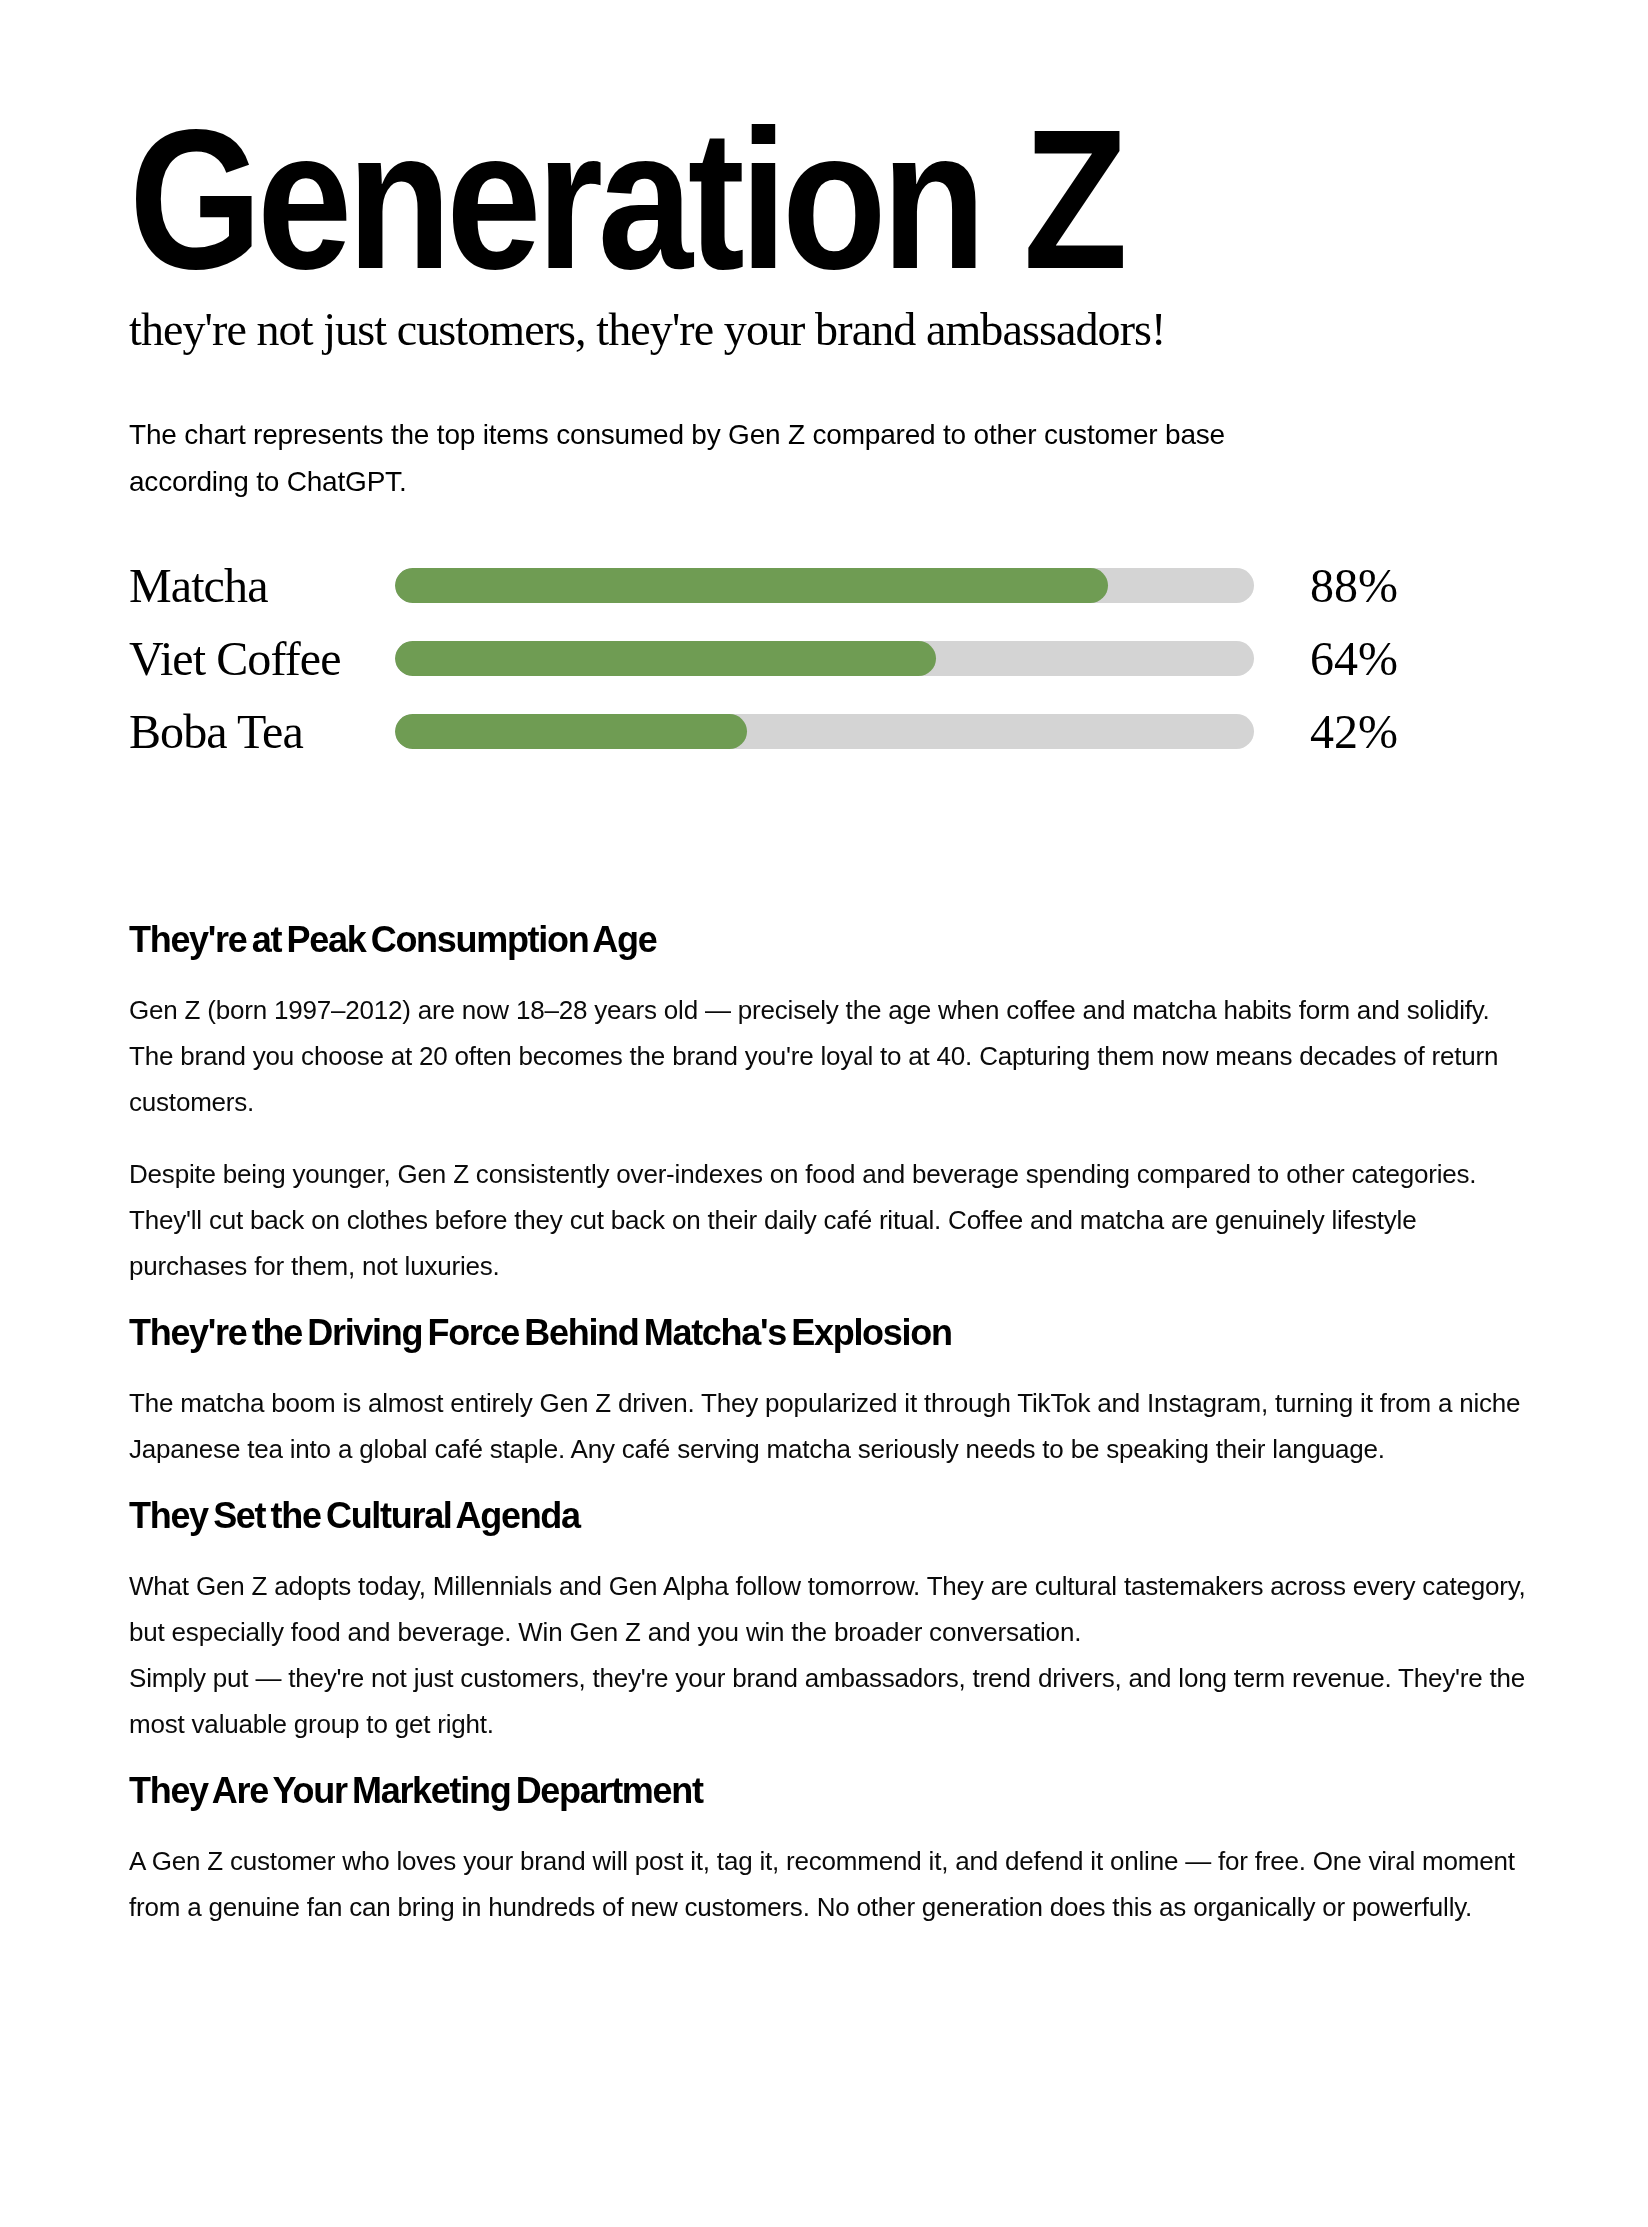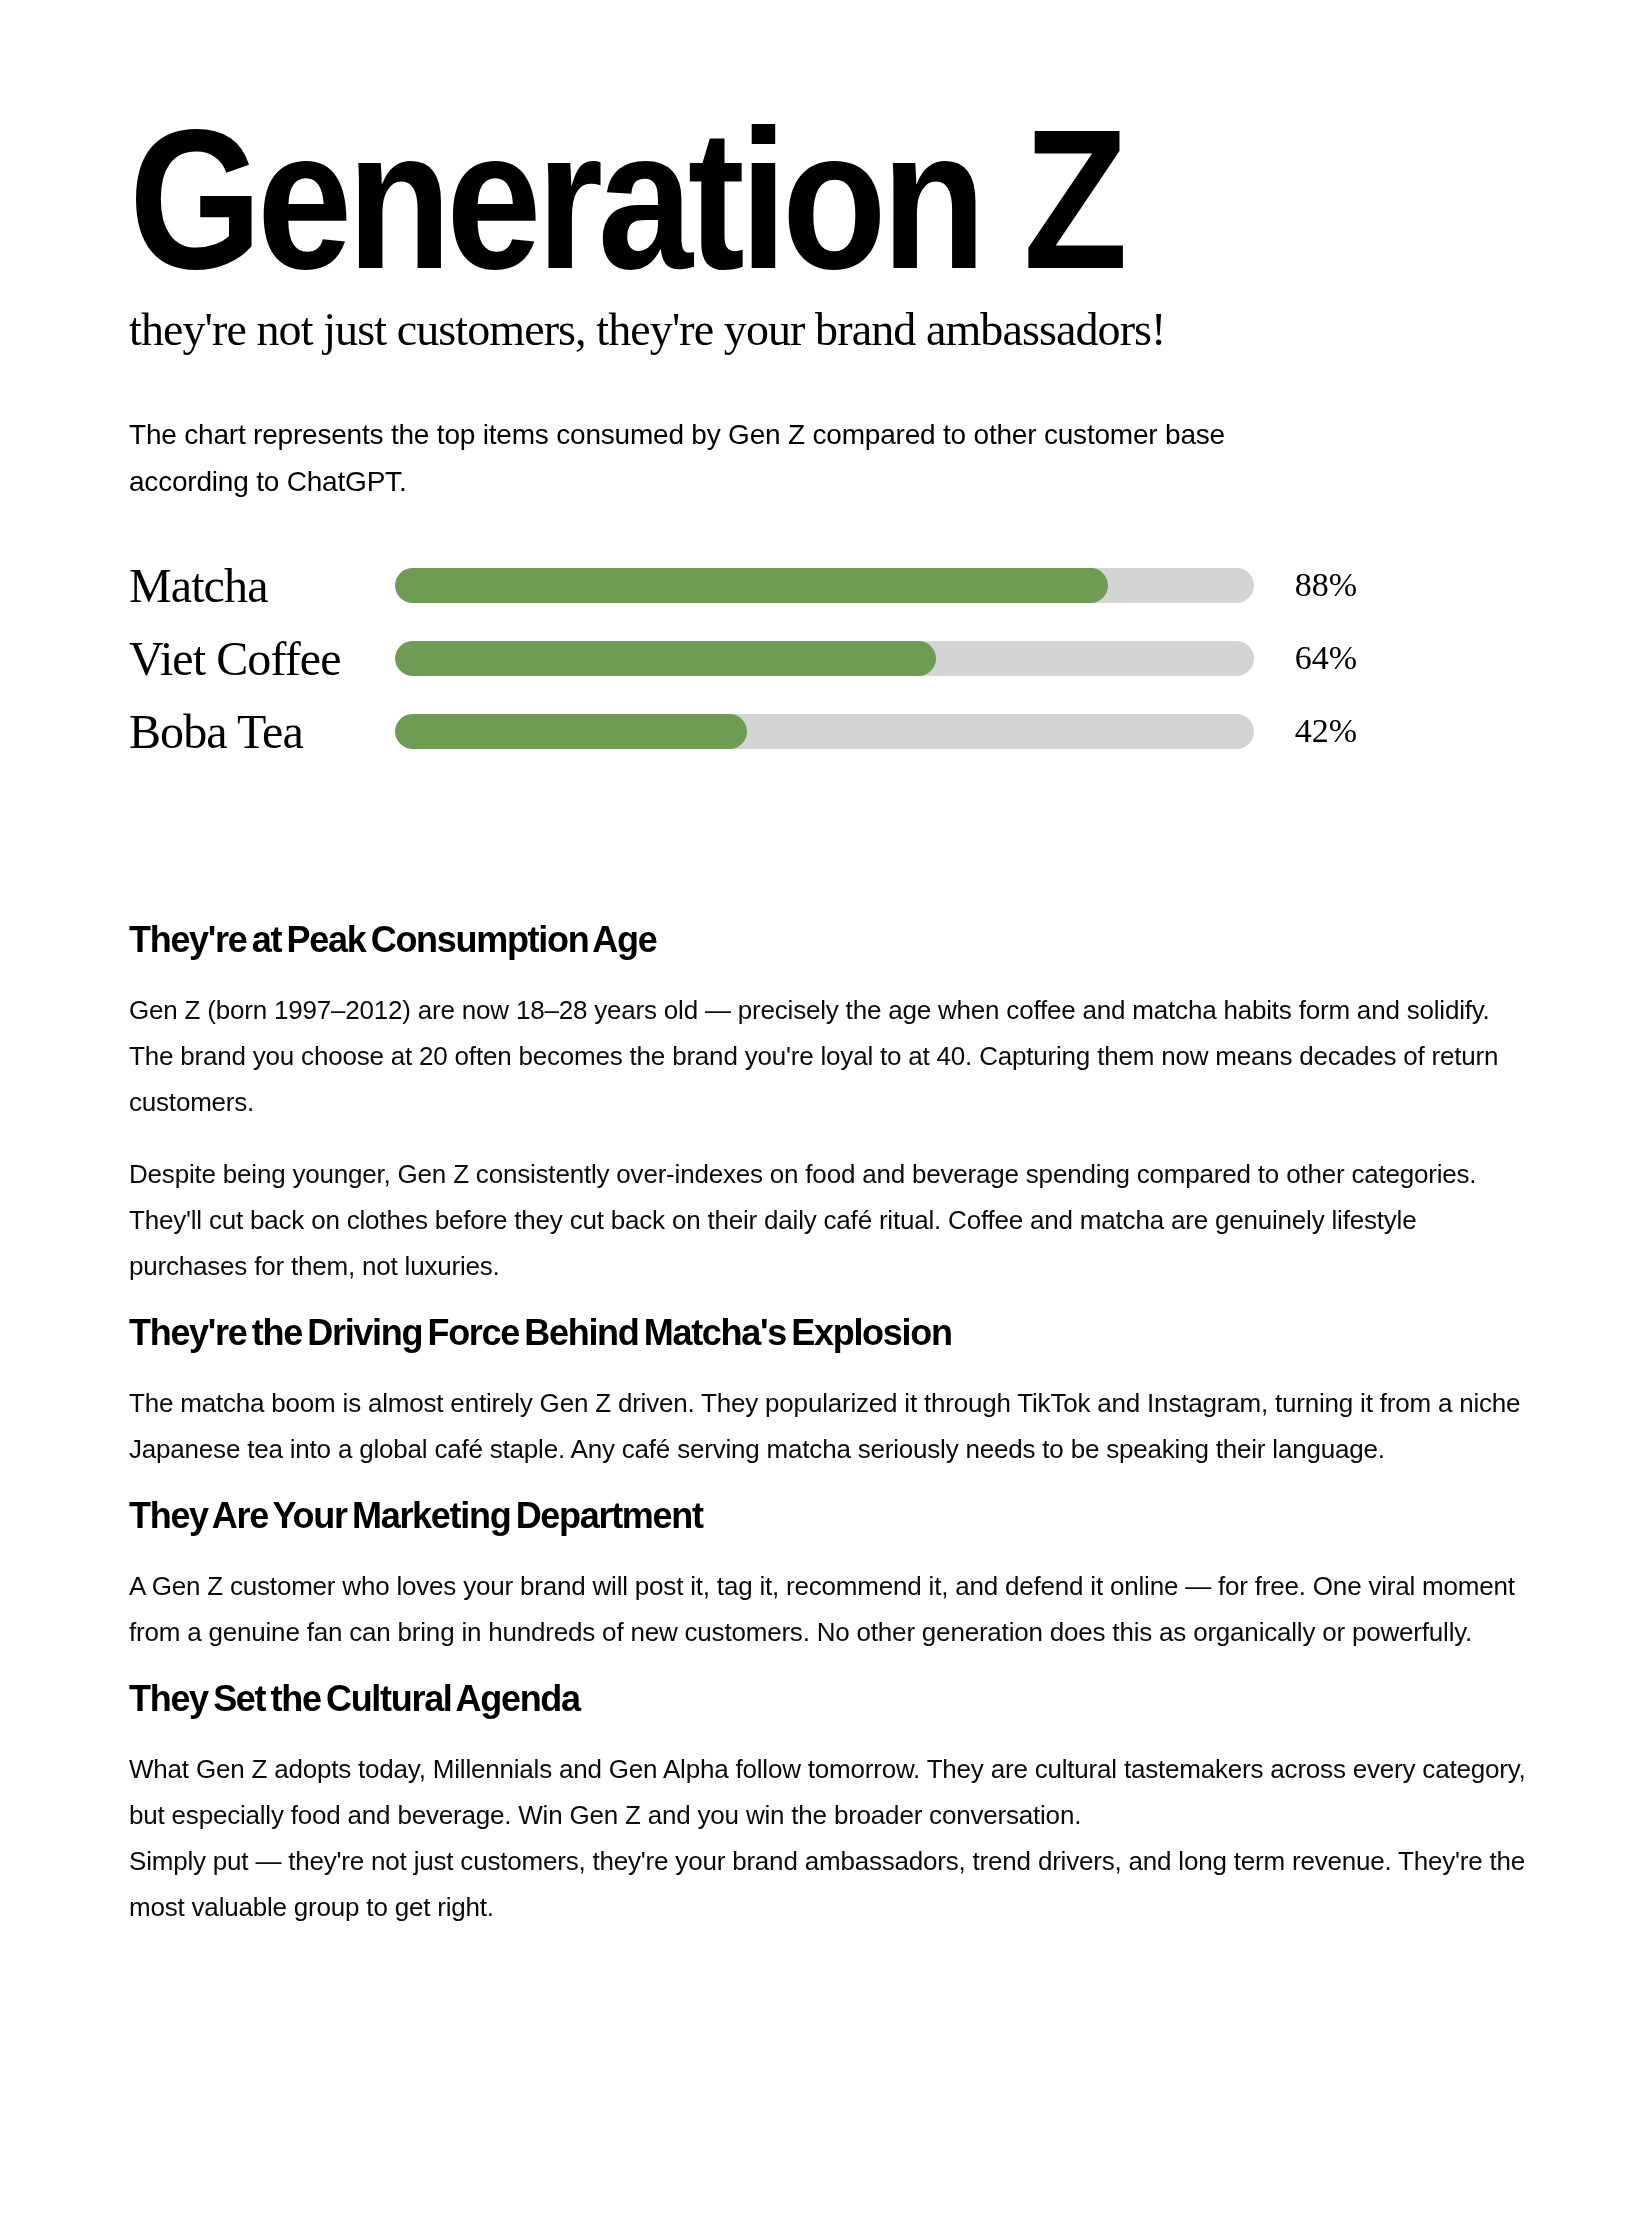--- a/index.html
+++ b/index.html
@@ -65,22 +65,22 @@
     position:relative;
   }
   .bar-fill {
     height:100%;
     background:#6f9c53;
     border-radius:18px;
     width:0%;
   }
   .chart-value {
     font-family:"Liberation Serif", serif;
-    font-size:34px;
-    text-align:center;
+    font-size:48px;
+    text-align:right;
     white-space:nowrap;
   }
 
   
   .sections { margin-top:154px; max-width:1451px; }
   .section-heading {
     font-size:36px;
     font-weight:bold;
     letter-spacing:-1.3px;
     word-spacing:-3.4px;
@@ -145,26 +145,26 @@
     <div class="section">
       <p class="section-body">Despite being younger, Gen Z consistently over-indexes on food and beverage spending compared to other categories. They'll cut back on clothes before they cut back on their daily café ritual. Coffee and matcha are genuinely lifestyle purchases for them, not luxuries.</p>
     </div>
 
     <div class="section">
       <h2 class="section-heading">They're the Driving Force Behind Matcha's Explosion</h2>
       <p class="section-body">The matcha boom is almost entirely Gen Z driven. They popularized it through TikTok and Instagram, turning it from a niche Japanese tea into a global café staple. Any café serving matcha seriously needs to be speaking their language.</p>
     </div>
 
     <div class="section">
-      <h2 class="section-heading">They Are Your Marketing Department</h2>
-      <p class="section-body">A Gen Z customer who loves your brand will post it, tag it, recommend it, and defend it online — for free. One viral moment from a genuine fan can bring in hundreds of new customers. No other generation does this as organically or powerfully.</p>
+      <h2 class="section-heading">They Set the Cultural Agenda</h2>
+      <p class="section-body">What Gen Z adopts today, Millennials and Gen Alpha follow tomorrow. They are cultural tastemakers across every category, but especially food and beverage. Win Gen Z and you win the broader conversation.
+Simply put — they're not just customers, they're your brand ambassadors, trend drivers, and long term revenue. They're the most valuable group to get right.</p>
     </div>
 
     <div class="section">
-      <h2 class="section-heading">They Set the Cultural Agenda</h2>
-      <p class="section-body">What Gen Z adopts today, Millennials and Gen Alpha follow tomorrow. They are cultural tastemakers across every category, but especially food and beverage. Win Gen Z and you win the broader conversation.
-Simply put — they're not just customers, they're your brand ambassadors, trend drivers, and long term revenue. They're the most valuable group to get right.</p>
+      <h2 class="section-heading">They Are Your Marketing Department</h2>
+      <p class="section-body">A Gen Z customer who loves your brand will post it, tag it, recommend it, and defend it online — for free. One viral moment from a genuine fan can bring in hundreds of new customers. No other generation does this as organically or powerfully.</p>
     </div>
 
   </div>
 
 </div>
 
 
 </body></html>

